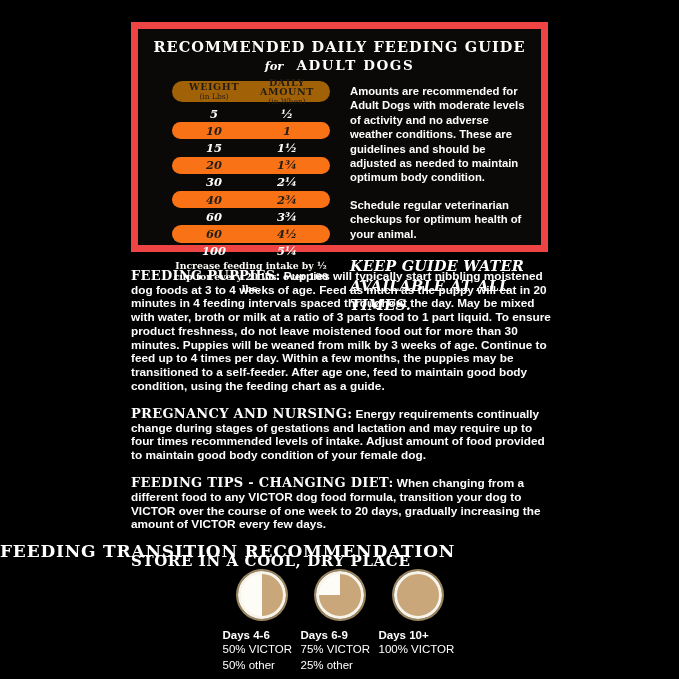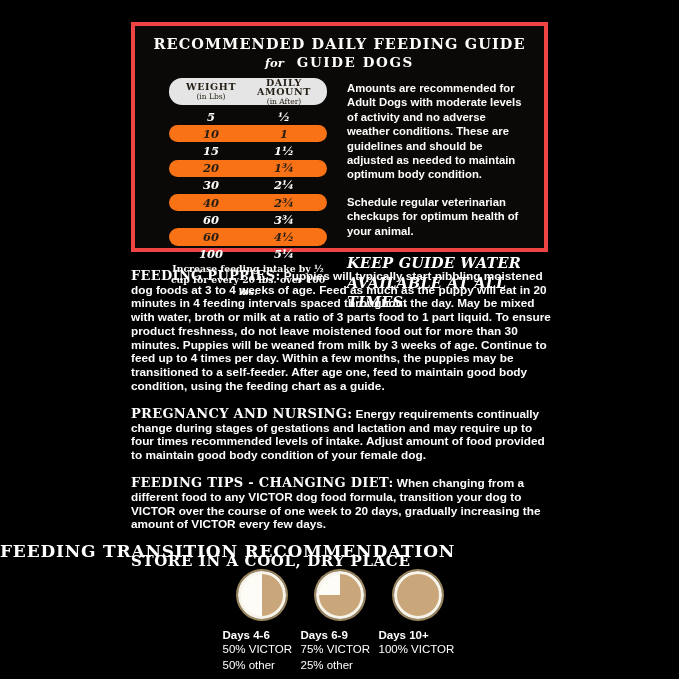--- a/index.html
+++ b/index.html
@@ -4,35 +4,35 @@
 <style>
   html,body { margin:0; padding:0; background:#000; }
   .page {
     position:relative; width:679px; height:679px; background:#000;
     color:#fff; font-family:"Liberation Sans", sans-serif; overflow:hidden;
   }
 
   
   .guide-box {
     position:absolute; left:131px; top:22px; width:417px; height:230px;
-    border:4px solid #ef4444; background:#0b0907; box-sizing:border-box;
+    border:7px solid #ef4444; background:#0b0907; box-sizing:border-box;
   }
   .guide-title {
     margin-top:9px; text-align:center; font-family:"DejaVu Serif", serif;
     font-weight:bold; font-size:14.5px; letter-spacing:1.1px; color:#fdfcf8;
   }
   .guide-subtitle { text-align:center; font-family:"DejaVu Serif", serif; margin-top:0px; }
   .guide-subtitle .for { font-style:italic; font-weight:bold; font-size:11.5px; margin-right:8px; }
   .guide-subtitle .adult { font-weight:bold; font-size:13.5px; letter-spacing:1.6px; }
 
   .guide-content { display:flex; padding:7px 14px 0 34px; gap:20px; }
   .col-table { flex:0 0 158px; width:158px; }
 
   .thead {
-    background:#e5e5e5; border-radius:13px; height:27px; display:flex;
+    background:#a16207; border-radius:13px; height:21px; display:flex;
     align-items:center; color:#241d13;
   }
   .th { text-align:center; line-height:1; }
   .th-weight { flex:0 0 84px; }
   .th-amount { flex:0 0 62px; }
   .th .h { display:block; font-family:"DejaVu Serif", serif; font-weight:bold; font-size:9.5px; letter-spacing:0.6px; }
   .th .sub { display:block; font-family:"DejaVu Serif", serif; font-size:7.5px; margin-top:1.5px; }
 
   .tbody { margin-top:3px; }
   .trow {
@@ -82,34 +82,34 @@
 </style>
 </head>
 <body>
 
 <div class="page">
 
   <div class="guide-box">
     <div class="guide-title">RECOMMENDED DAILY FEEDING GUIDE</div>
     <div class="guide-subtitle">
       <span class="for">for</span>
-      <span class="adult">GUIDE DOGS</span>
+      <span class="adult">ADULT DOGS</span>
     </div>
 
     <div class="guide-content">
 
       <div class="col-table">
         <div class="thead">
           <div class="th th-weight">
             <span class="h">WEIGHT</span>
             <span class="sub">(in Lbs)</span>
           </div>
           <div class="th th-amount">
             <span class="h">DAILY AMOUNT</span>
-            <span class="sub">(in After)</span>
+            <span class="sub">(in When)</span>
           </div>
         </div>
         <div class="tbody">
             <div class="trow">
               <span class="tc-weight">5</span>
               <span class="tc-amount">½</span>
             </div>
             <div class="trow alt">
               <span class="tc-weight">10</span>
               <span class="tc-amount">1</span>

